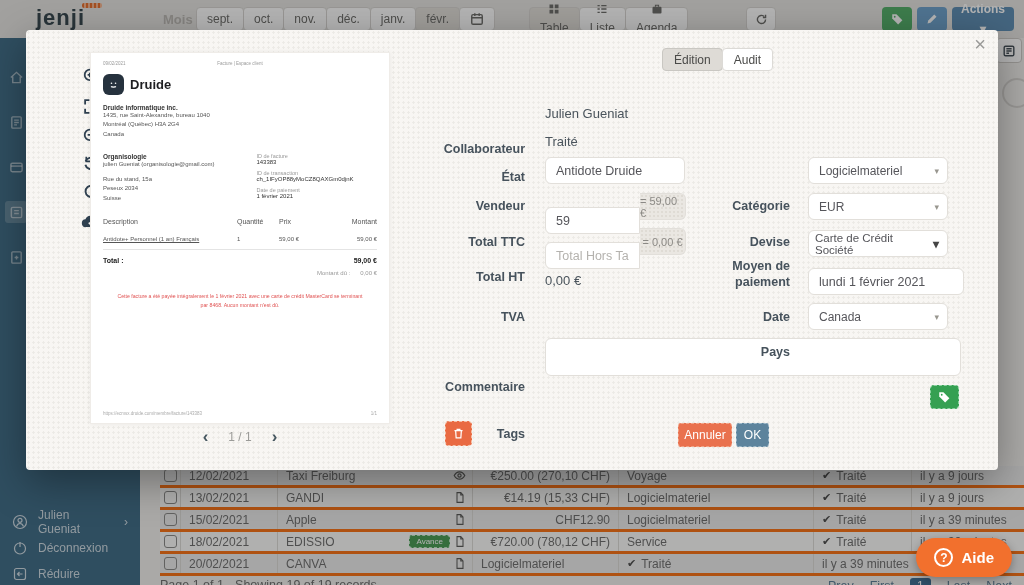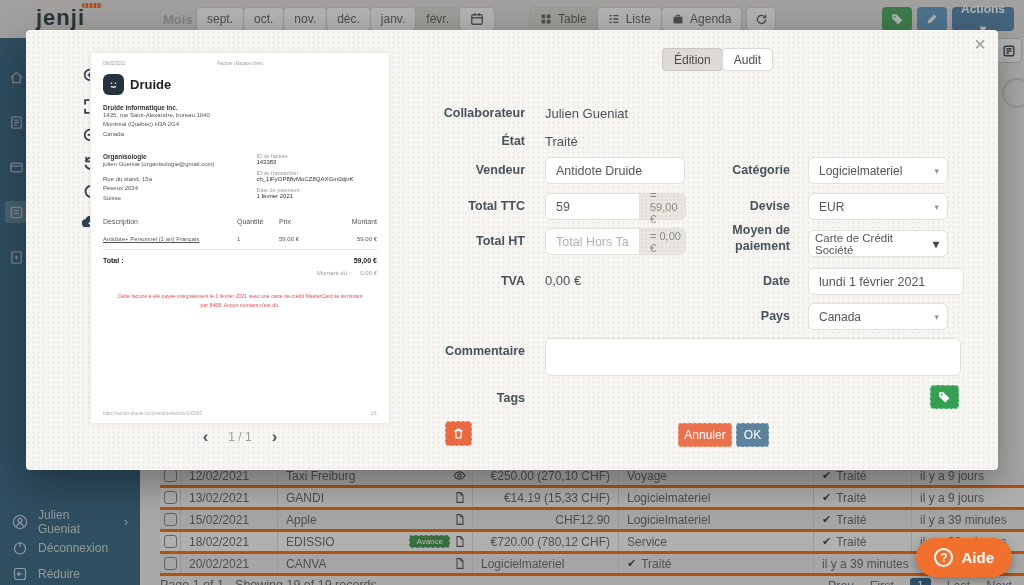--- a/index.html
+++ b/index.html
@@ -11,21 +11,21 @@
   .logo { position:absolute; left:36px; top:5px; font-size:22px; font-weight:bold; color:#37474f; letter-spacing:1px; }
   .logo-dot { position:absolute; left:82px; top:3px; width:20px; height:5px; border-radius:2px;
     background:repeating-linear-gradient(90deg,#e8702e 0 2px,#f6b48e 2px 4px); }
   .month-label { position:absolute; left:163px; top:12px; font-size:13px; color:#bdbab5; font-weight:bold; }
   .hbtn { height:24px; background:#fff; border:1px solid #d8d6d2; color:#6d6d6a; font-size:12px;
     display:inline-flex; align-items:center; justify-content:center; padding:0 10px; border-radius:4px; margin-left:-1px; }
   .hbtn.sel { background:#e2dfda; }
   .hgroup { position:absolute; top:7px; display:flex; }
   .months-group { left:197px; }
   .views-group { left:530px; }
-  .views-group .hbtn { gap:6px; }
+  .views-group .hbtn { gap:6px;flex-direction:column; }
   .refresh-btn { position:absolute; left:747px; top:7px; width:30px; }
   .right-cluster { position:absolute; right:10px; top:7px; display:flex; gap:5px; }
   .cbtn { height:24px; border-radius:4px; border:none; display:inline-flex; align-items:center; justify-content:center; color:#fff; font-size:12px;flex-direction:column; }
   .cbtn.green { width:30px; background:#55b06a; }
   .cbtn.blue { width:30px; background:#6fa3cd; }
   .cbtn.actions { width:62px; background:#5f8fb4; gap:6px; font-weight:bold; }
 
   .app-sidebar { position:absolute; left:0; top:38px; bottom:0; width:140px; background:#406d87; z-index:1; }
   .sb-ico { position:absolute; left:5px; width:22px; height:22px; display:flex; align-items:center; justify-content:center;
     color:rgba(255,255,255,.55); border-radius:3px; }
@@ -99,29 +99,29 @@
   .inv-note { margin-top:16px; padding:0 12px; text-align:center; font-size:5.2px; line-height:1.7; color:#e05252; }
   .inv-foot { position:absolute; left:12px; right:12px; bottom:7px; display:flex; justify-content:space-between;
     font-size:4.5px; color:#aaa; }
 
   
   .tab-group { position:absolute; left:637px; top:18px; display:flex; }
   .tabbtn { height:23px; padding:0 11px; background:#fff; border:1px solid #dcdad6; border-radius:4px; margin-left:-1px;
     font-size:12px; color:#4a4a48; display:flex; align-items:center; }
   .tabbtn.sel { background:#dedbd6; border-color:#c9c7c2; }
 
-  .flabel { position:absolute; width:112px; text-align:right; font-size:12.5px; font-weight:bold; color:#46525c; line-height:1.25; }
+  .flabel { position:absolute; width:112px; text-align:right; font-size:12.5px; font-weight:bold; color:#46525c; line-height:1.25;margin-top:36px; }
   .fvalue { position:absolute; font-size:13px; color:#4a545c; }
   .finput { position:absolute; height:27px; background:#fff; border:1px solid #e2dfda; border-radius:6px;
     font-size:12.5px; color:#55555a; padding:0 10px; font-family:"Liberation Sans",sans-serif; }
   .finput::placeholder { color:#b4b2ae; }
   .addon { position:absolute; height:27px; background:#eae7e2; border:1px solid #e2dfda; border-left:none;
     border-radius:0 6px 6px 0; display:flex; align-items:center; justify-content:center; font-size:11px; color:#8b8985;
-    background-image:radial-gradient(rgba(90,80,60,.08) 1px, transparent 1.2px); background-size:4px 4px;padding-left:10px; }
-  .grp-input { border-radius:6px 0 0 6px; }
+    background-image:radial-gradient(rgba(90,80,60,.08) 1px, transparent 1.2px); background-size:4px 4px; }
+  .grp-input { border-radius:6px 0 0 6px;margin-top:14px; }
   .fselect { position:absolute; height:27px; width:140px; background:#fff; border:1px solid #e2dfda; border-radius:6px;
     display:flex; align-items:center; padding:0 8px 0 10px; font-size:12px; color:#55555a; }
   .fselect .sel-chev { margin-left:auto; font-size:9px; color:#98968f; }
   .fselect.native { justify-content:center; gap:6px; padding-left:6px; font-size:11.5px; }
   .fselect.native .sel-chev { font-size:12px; color:#444; font-weight:bold; }
   .ftextarea { position:absolute; left:519px; top:308px; width:416px; height:38px; background:#fff; border:1px solid #e2dfda;
     border-radius:6px; resize:none; font-family:"Liberation Sans",sans-serif; font-size:12px; padding:6px 8px; color:#555; }
   .tags-btn { position:absolute; left:904px; top:355px; width:29px; height:24px; background:#35a052; border:1px dashed #8fd3a3;
     border-radius:4px; display:flex; align-items:center; justify-content:center; }
   .trash-btn { position:absolute; left:419px; top:391px; width:27px; height:25px; background:#e96a42; border:1px dashed #f6c0a6;

